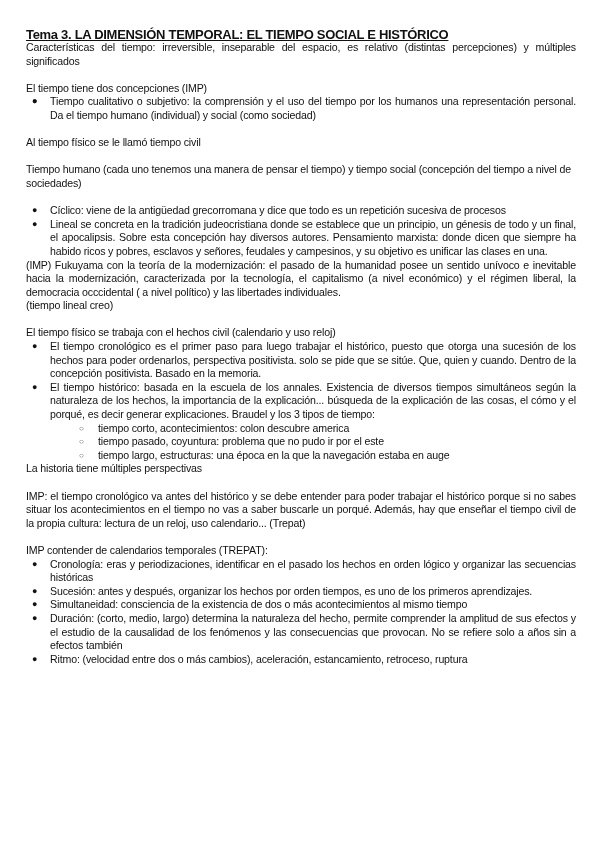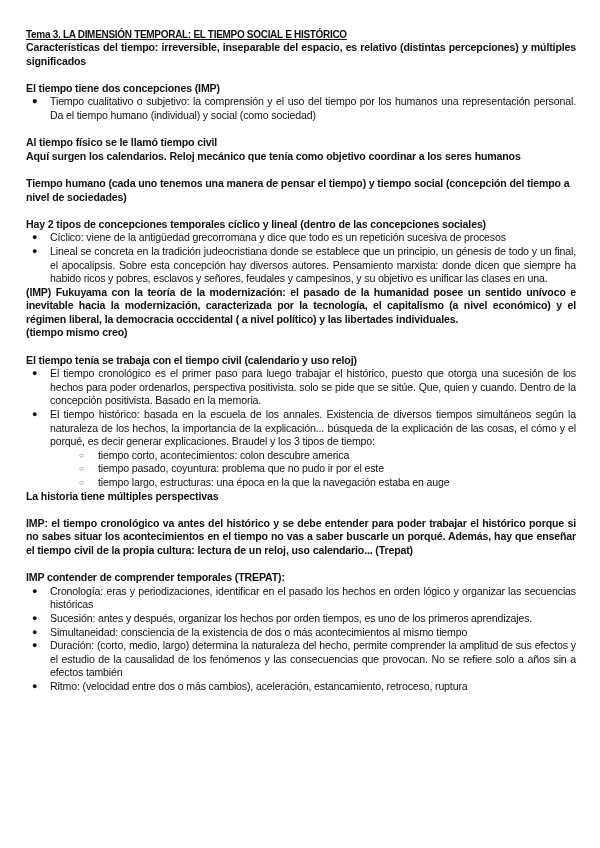--- a/index.html
+++ b/index.html
@@ -21,27 +21,26 @@
       position: absolute;
       left: 26px;
       top: 28px;
       width: 550px;
     }
     .title {
       font-weight: bold;
       text-decoration: underline;
       line-height: 13px;
       margin: 0;
-      font-size: 10px;
+      font-size: 13px;
       letter-spacing: -0.3px;
     }
     p {
       margin: 0;
       line-height: 13.6px;
-      font-weight: bold;
     }
     .justify { text-align: justify; }
     .gap { height: 13.6px; }
     ul {
       margin: 0;
       padding: 0;
       list-style: none;
     }
     ul.l1 > li {
       position: relative;
@@ -82,53 +81,51 @@
   <div class="gap"></div>
 
   <p>El tiempo tiene dos concepciones (IMP)</p>
   <ul class="l1">
     <li><span class="bullet">●</span></li>
     <li><span class="bullet">●</span><span>Tiempo cualitativo o subjetivo: la comprensión y el uso del tiempo por los humanos una representación personal. Da el tiempo humano (individual) y social (como sociedad)</span></li>
   </ul>
   <div class="gap"></div>
 
   <p>Al tiempo físico se le llamó tiempo civil</p>
-  <p>Aquí surgen los calendarios. Reloj mecánico que tenía como objetivo coordinar a los seres humanos</p>
   <div class="gap"></div>
 
   <p>Tiempo humano (cada uno tenemos una manera de pensar el tiempo) y tiempo social (concepción del tiempo a nivel de sociedades)</p>
   <div class="gap"></div>
 
-  <p>Hay 2 tipos de concepciones temporales cíclico y lineal (dentro de las concepciones sociales)</p>
   <ul class="l1">
     <li><span class="bullet">●</span><span>Cíclico: viene de la antigüedad grecorromana y dice que todo es un repetición sucesiva de procesos</span></li>
     <li><span class="bullet">●</span><span>Lineal se concreta en la tradición judeocristiana donde se establece que un principio, un génesis de todo y un final, el apocalipsis. Sobre esta concepción hay diversos autores. Pensamiento marxista: donde dicen que siempre ha habido ricos y pobres, esclavos y señores, feudales y campesinos, y su objetivo es unificar las clases en una.</span></li>
   </ul>
   <p class="justify">(IMP) Fukuyama con la teoría de la modernización: el pasado de la humanidad posee un sentido unívoco e inevitable hacia la modernización, caracterizada por la tecnología, el capitalismo (a nivel económico) y el régimen liberal, la democracia occcidental ( a nivel político) y las libertades individuales.</p>
-  <p>(tiempo mismo creo)</p>
+  <p>(tiempo lineal creo)</p>
   <div class="gap"></div>
 
-  <p>El tiempo tenía se trabaja con el tiempo civil (calendario y uso reloj)</p>
+  <p>El tiempo físico se trabaja con el hechos civil (calendario y uso reloj)</p>
   <ul class="l1">
     <li><span class="bullet">●</span><span>El tiempo cronológico es el primer paso para luego trabajar el histórico, puesto que otorga una sucesión de los hechos para poder ordenarlos, perspectiva positivista. solo se pide que se sitúe. Que, quien y cuando. Dentro de la concepción positivista. Basado en la memoria.</span></li>
     <li><span class="bullet">●</span><span>El tiempo histórico: basada en la escuela de los annales. Existencia de diversos tiempos simultáneos según la naturaleza de los hechos, la importancia de la explicación... búsqueda de la explicación de las cosas, el cómo y el porqué, es decir generar explicaciones. Braudel y los 3 tipos de tiempo:</span>
       <ul class="l2">
         <li><span class="bullet">○</span><span>tiempo corto, acontecimientos: colon descubre america</span></li>
         <li><span class="bullet">○</span><span>tiempo pasado, coyuntura: problema que no pudo ir por el este</span></li>
         <li><span class="bullet">○</span><span>tiempo largo, estructuras: una época en la que la navegación estaba en auge</span></li>
       </ul>
     </li>
   </ul>
   <p>La historia tiene múltiples perspectivas</p>
   <div class="gap"></div>
 
   <p class="justify">IMP: el tiempo cronológico va antes del histórico y se debe entender para poder trabajar el histórico porque si no sabes situar los acontecimientos en el tiempo no vas a saber buscarle un porqué. Además, hay que enseñar el tiempo civil de la propia cultura: lectura de un reloj, uso calendario... (Trepat)</p>
   <div class="gap"></div>
 
-  <p>IMP contender de comprender temporales (TREPAT):</p>
+  <p>IMP contender de calendarios temporales (TREPAT):</p>
   <ul class="l1">
     <li><span class="bullet">●</span><span>Cronología: eras y periodizaciones, identificar en el pasado los hechos en orden lógico y organizar las secuencias históricas</span></li>
     <li><span class="bullet">●</span><span>Sucesión: antes y después, organizar los hechos por orden tiempos, es uno de los primeros aprendizajes.</span></li>
     <li><span class="bullet">●</span><span>Simultaneidad: consciencia de la existencia de dos o más acontecimientos al mismo tiempo</span></li>
     <li><span class="bullet">●</span><span>Duración: (corto, medio, largo) determina la naturaleza del hecho, permite comprender la amplitud de sus efectos y el estudio de la causalidad de los fenómenos y las consecuencias que provocan. No se refiere solo a años sin a efectos también</span></li>
     <li><span class="bullet">●</span><span>Ritmo: (velocidad entre dos o más cambios), aceleración, estancamiento, retroceso, ruptura</span></li>
   </ul>
 
 </div>
 

